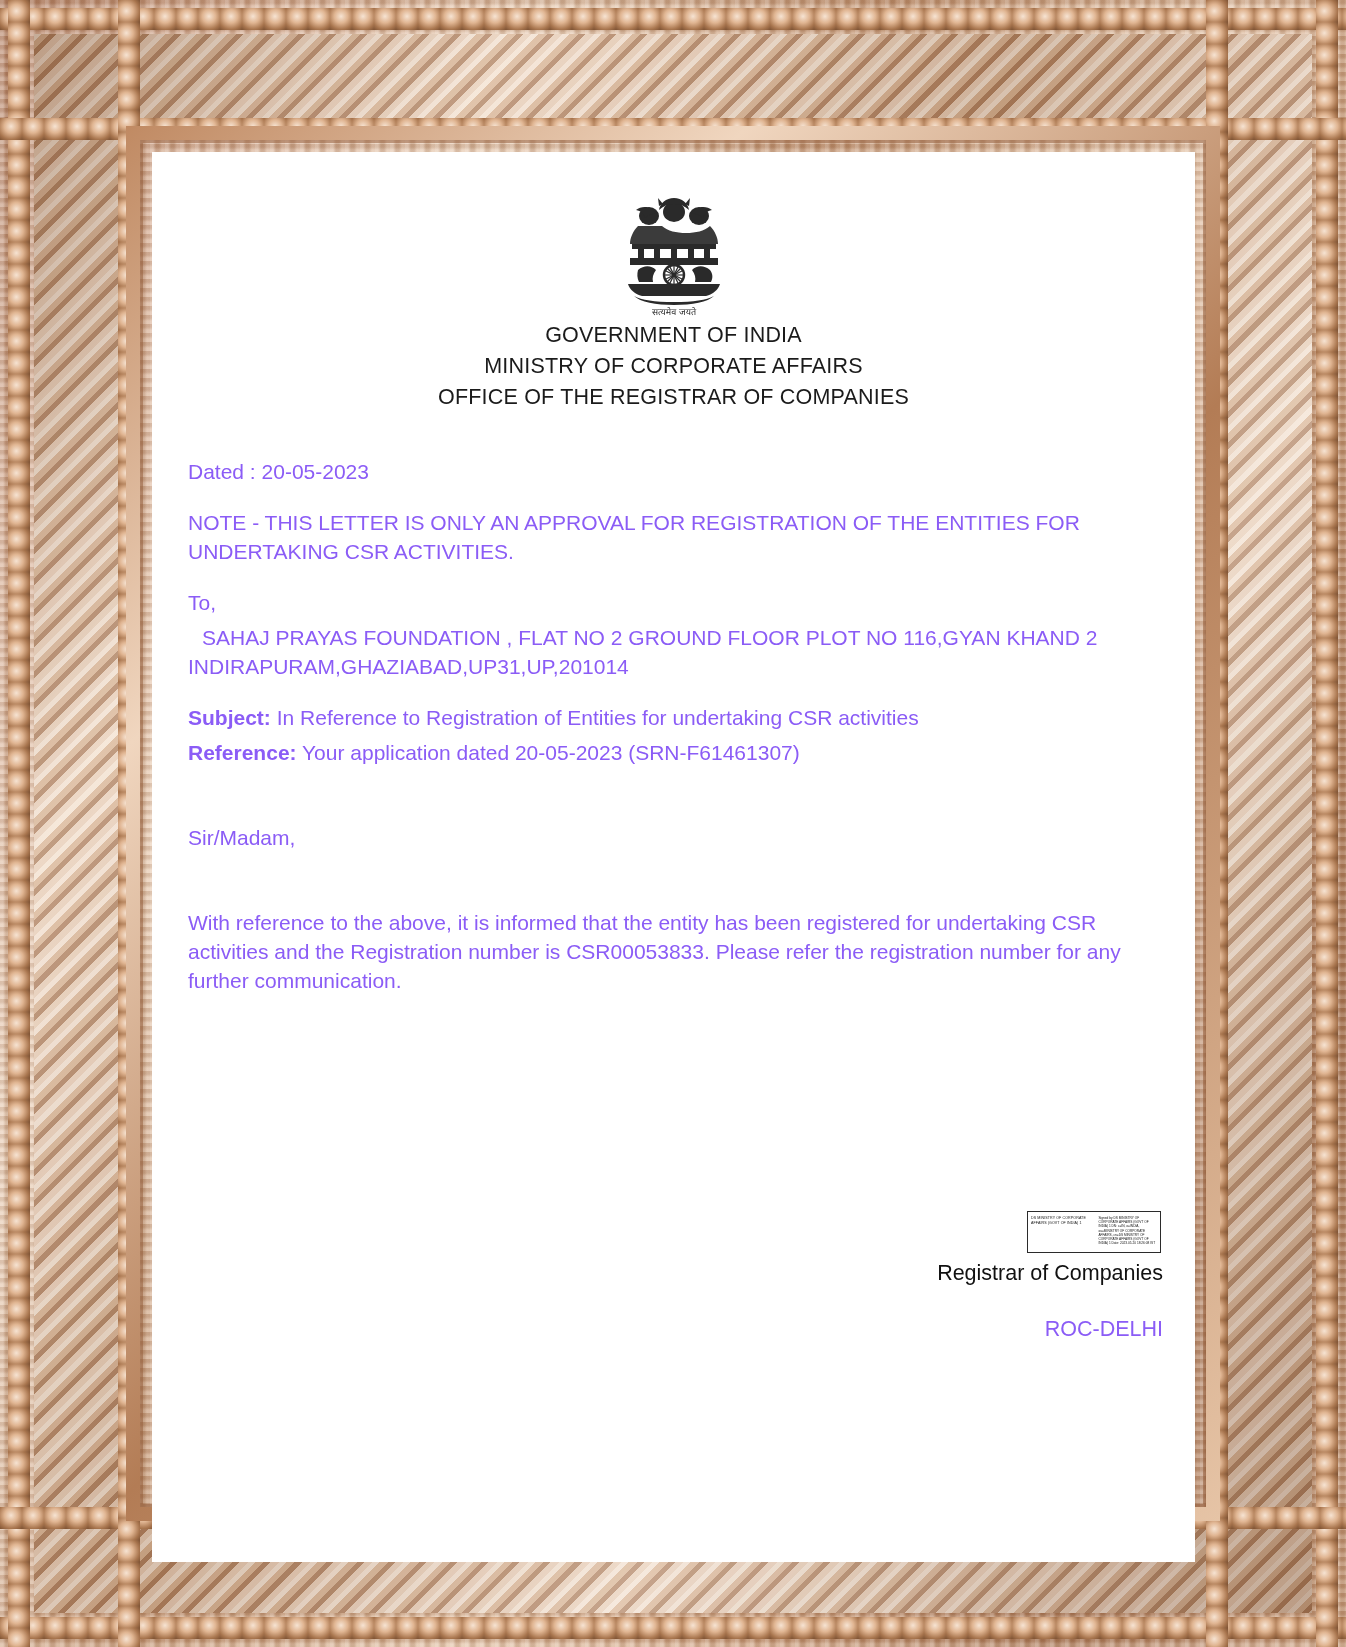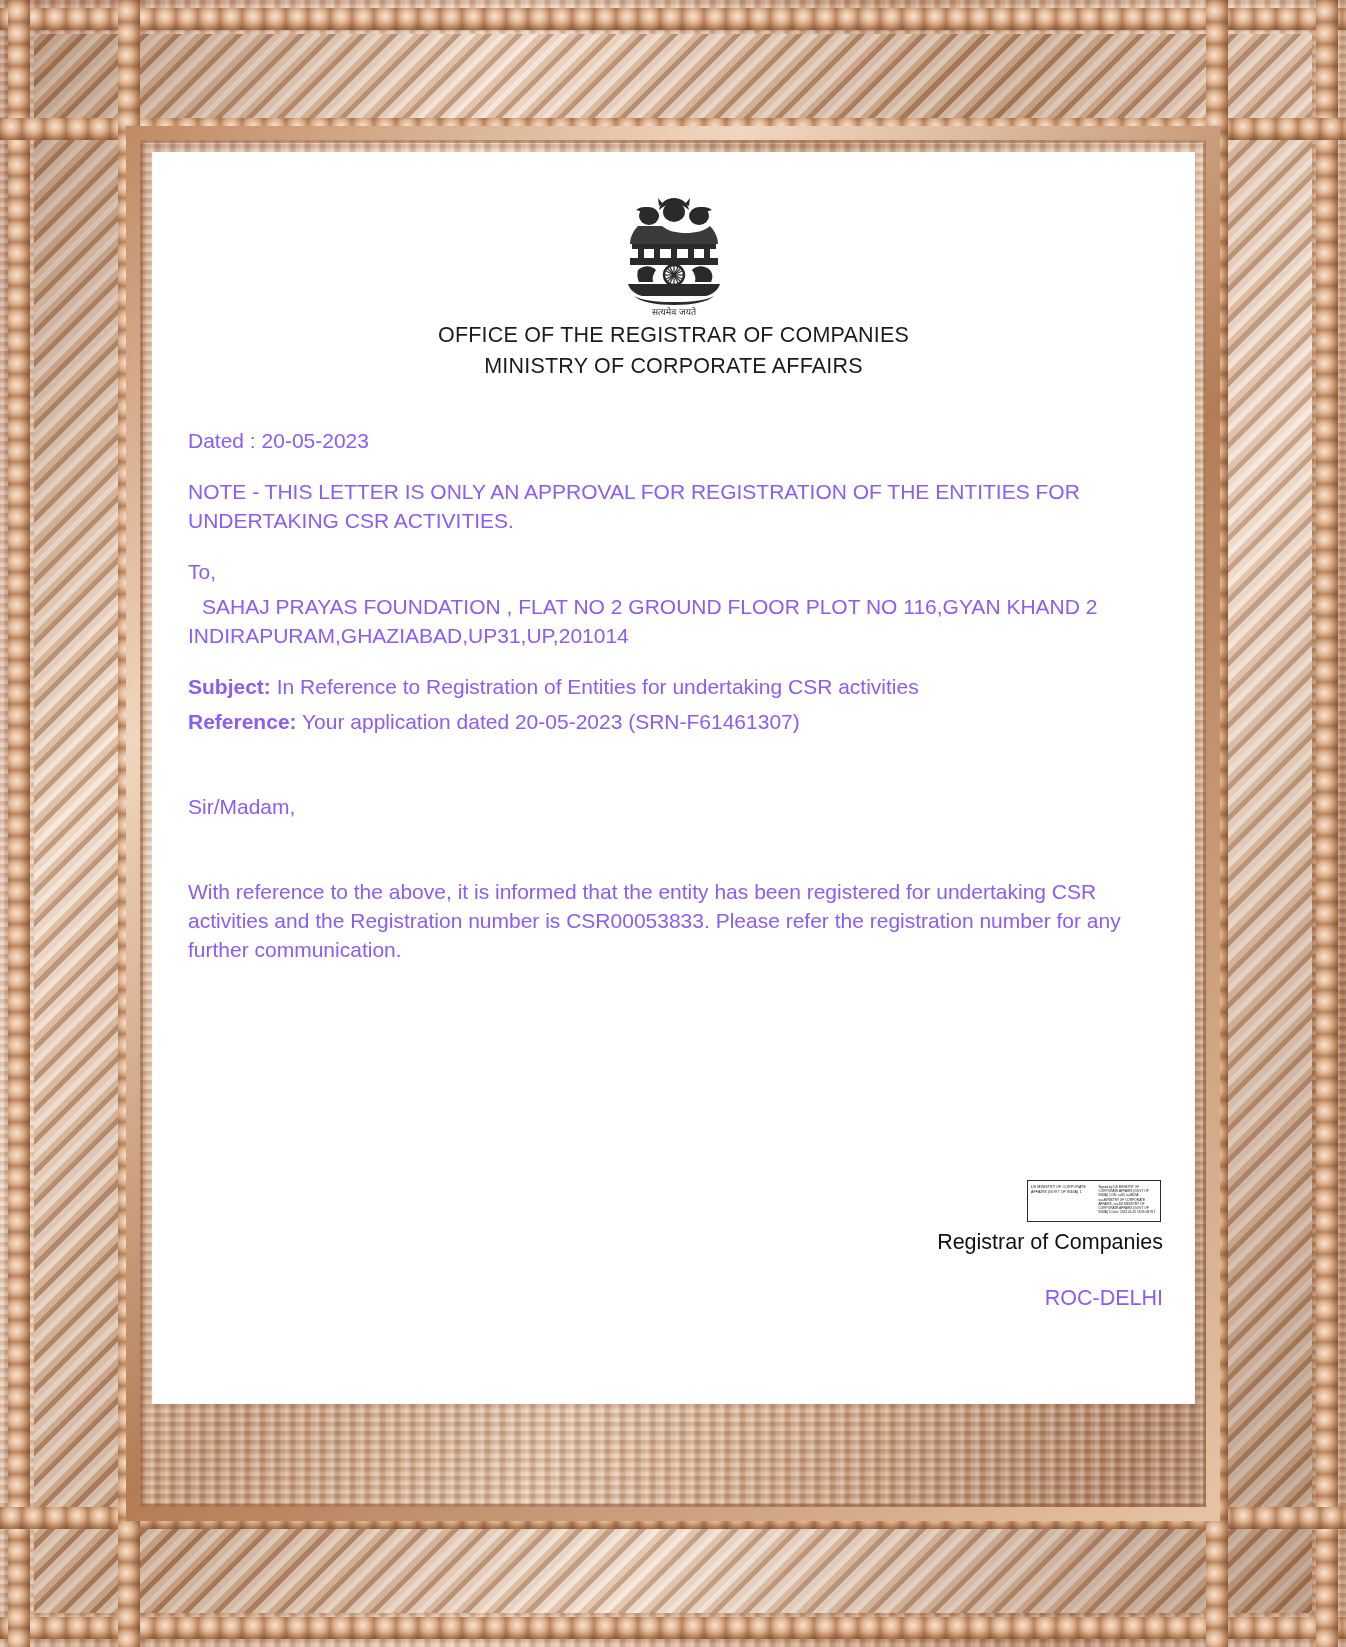--- a/index.html
+++ b/index.html
@@ -91,21 +91,21 @@
     border: 14px solid transparent;
     border-image: linear-gradient(135deg, #c08a63 0%, #f0d6bf 25%, #b37c55 55%, #e6c4a6 100%) 14 repeat;
     box-shadow: inset 0 0 0 3px rgba(150,95,60,0.55);
   }
 
   
   .page {
     position: absolute;
     left: 152px; top: 152px;
     width: 1043px;
-    height: 1252px;
+    height: 1410px;
     background: #ffffff;
     box-sizing: border-box;
     padding: 28px 32px 20px 32px;
     overflow: hidden;
   }
 
   .emblem-wrap {
     width: 100%;
     display: flex;
     justify-content: center;
@@ -254,22 +254,23 @@
         <path d="M102 80c-6-5-13-5-18 0 3 4 4 8 3 12h16c2-4 2-8-1-12z"></path>
 
         <path d="M20 94h92c-2 6-7 10-14 12H34c-7-2-12-6-14-12z"></path>
         <path d="M26 106c8 4 20 6 40 6s32-2 40-6c-6 6-22 9-40 9s-34-3-40-9z"></path>
       </g>
       <text x="66" y="125" font-family="&quot;DejaVu Sans&quot;, sans-serif" font-size="9" fill="#2a2a2a" text-anchor="middle">सत्यमेव जयते</text>
     </svg>
   </div>
 
   <div class="org-lines">
+    <div>GOVERNMENT OF INDIA</div>
+    <div>MINISTRY OF CORPORATE AFFAIRS</div>
     <div>OFFICE OF THE REGISTRAR OF COMPANIES</div>
-    <div>MINISTRY OF CORPORATE AFFAIRS</div>
   </div>
 
   <div class="body-block">
 
     <p>Dated : 20-05-2023</p>
 
     <p>NOTE - THIS LETTER IS ONLY AN APPROVAL FOR REGISTRATION OF THE ENTITIES FOR UNDERTAKING CSR ACTIVITIES.</p>
 
     <p class="tight">To,</p>
     <p class="indent-line">SAHAJ PRAYAS FOUNDATION , FLAT NO 2 GROUND FLOOR PLOT NO 116,GYAN KHAND 2 INDIRAPURAM,GHAZIABAD,UP31,UP,201014</p>

